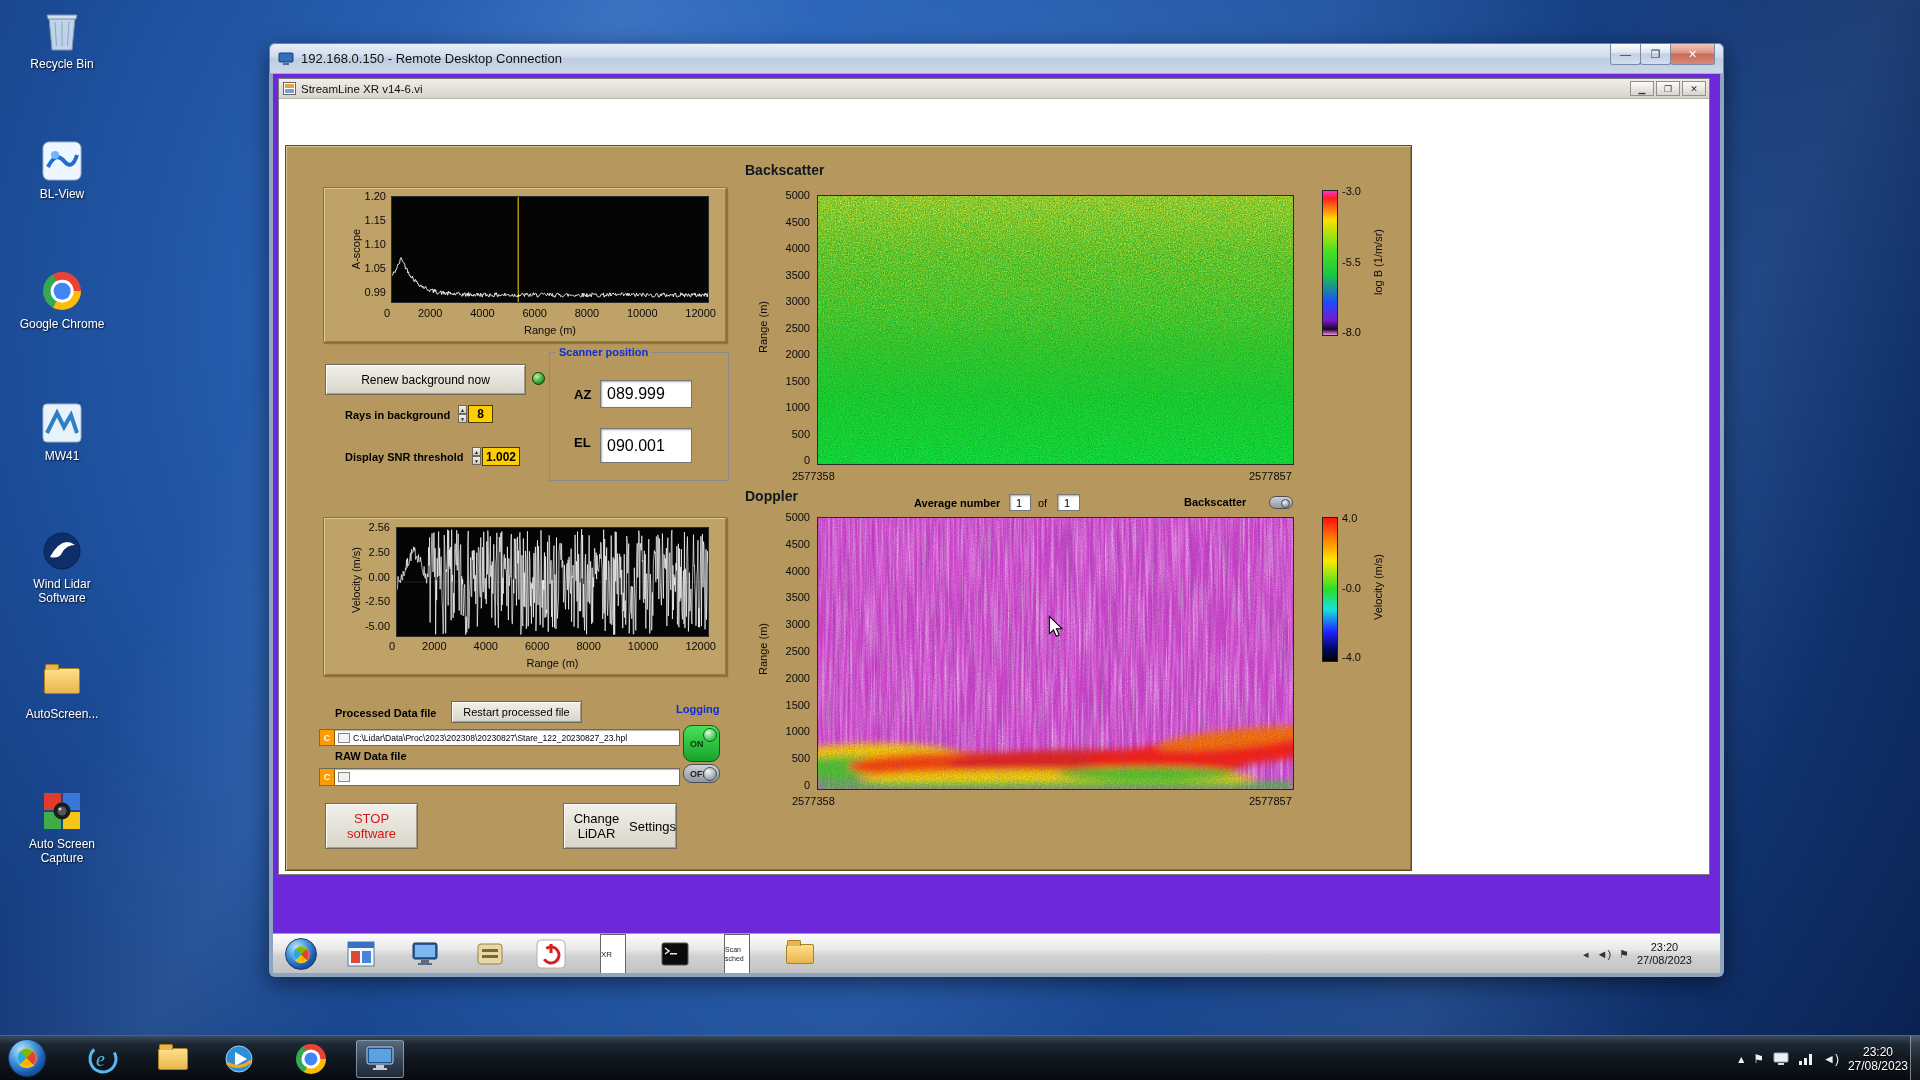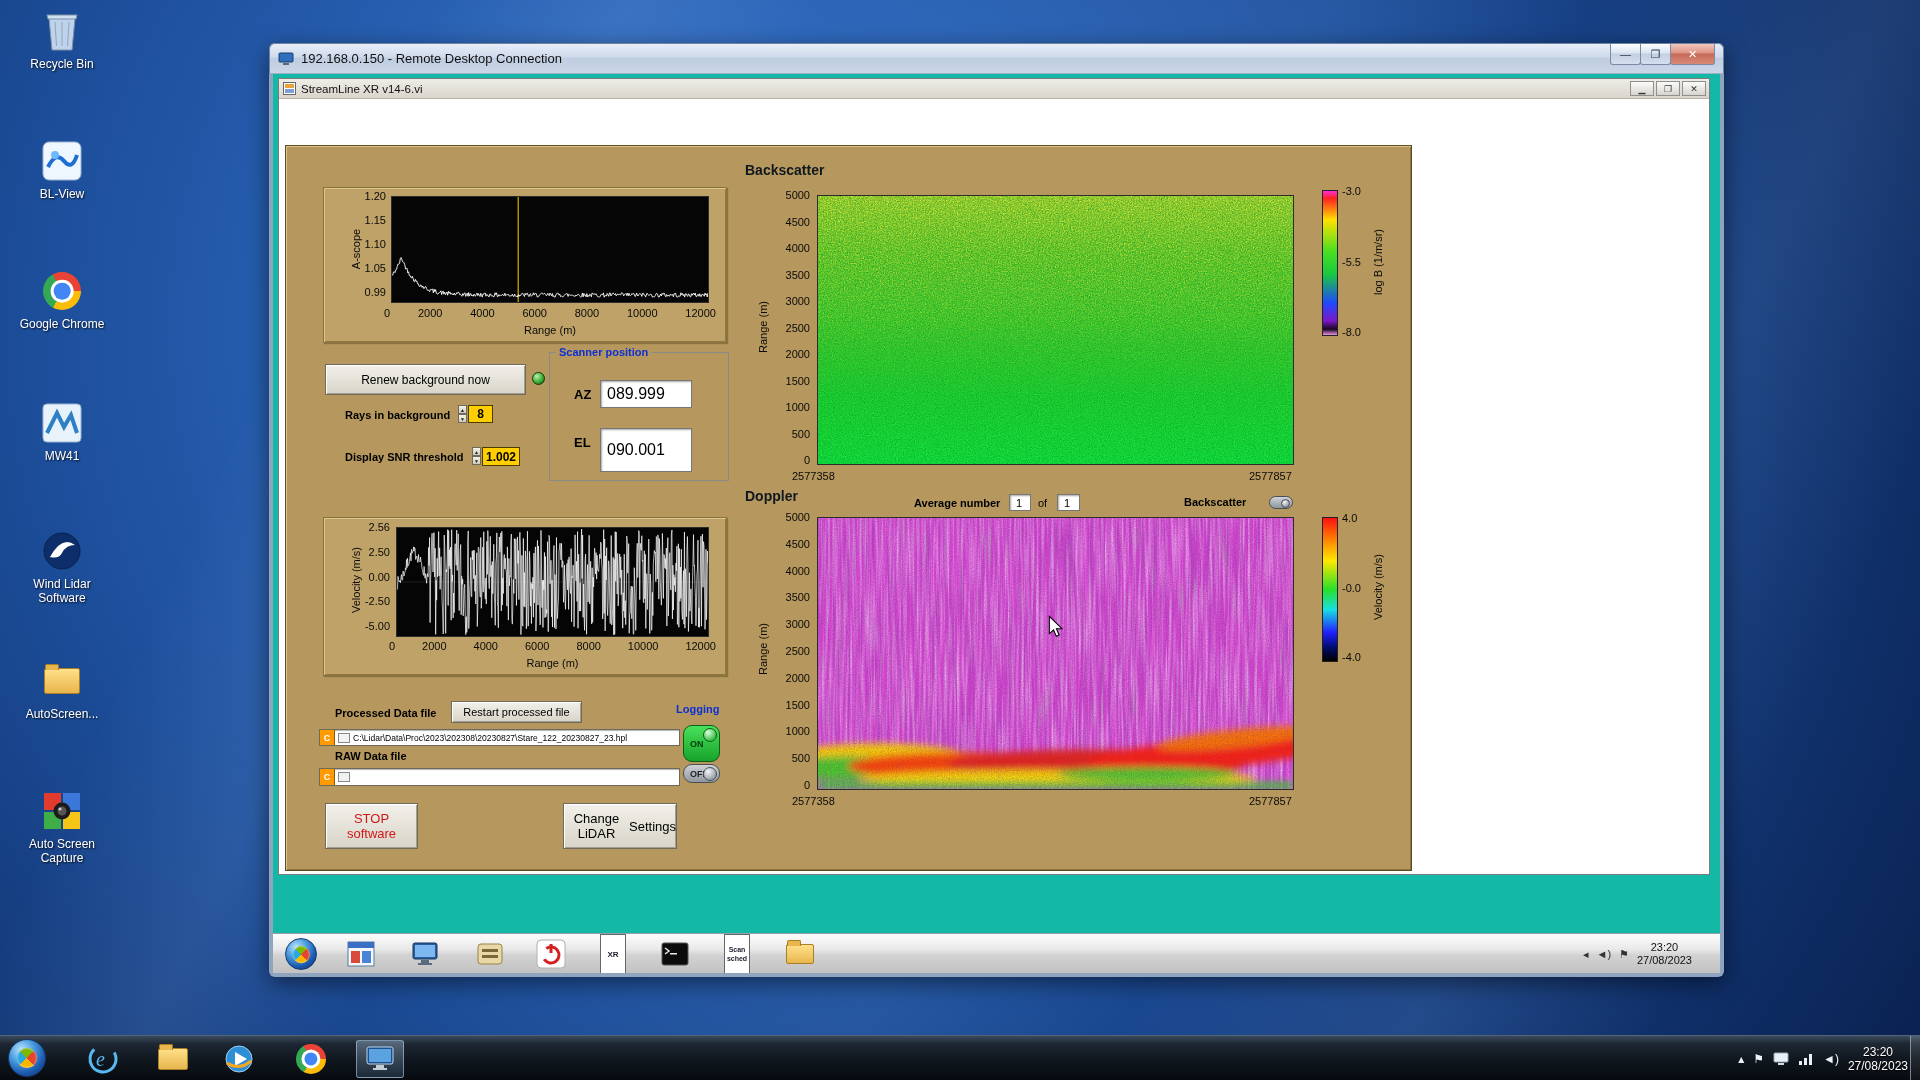--- a/index.html
+++ b/index.html
@@ -24,21 +24,21 @@
   .rdp-title { position:absolute; left:-4px; right:-4px; top:0; height:31px;
     border:1px solid #6f83a0; border-bottom:1px solid #9eb0c8; border-radius:6px 6px 0 0;
     background:linear-gradient(#e7eef8, #cfdaeb 45%, #bfcde2 50%, #cbd7e8);
     display:flex; align-items:center; padding:0 8px; }
   .rdp-title .t { font-size:13px; color:#111; margin-left:7px; }
   .winbtns { position:absolute; right:8px; top:0; height:21px; display:flex; }
   .winbtn { width:31px; height:21px; border:1px solid #7a8aa2; border-top:none; margin-left:-1px;
     background:linear-gradient(#fdfeff,#dbe4f0 45%,#c3d0e2 50%,#d4deee); display:flex; align-items:center; justify-content:center;
     font-size:11px; color:#27384f; border-radius:0 0 3px 3px; }
   .winbtn.close { width:45px; background:linear-gradient(#f2c7bd,#dd9384 45%,#c66a57 50%,#d88a77); color:#fff; }
-  .rdp-body { position:absolute; left:0; right:0; top:31px; bottom:0; background:#14b8a6; overflow:hidden; }
+  .rdp-body { position:absolute; left:0; right:0; top:31px; bottom:0; background:#6d28d9; overflow:hidden; }
 
   
   .app { position:absolute; left:5px; top:4px; width:1432px; height:797px; background:#ffffff; border:1px solid #7c7c7c; }
   .app-title { position:absolute; left:0; right:0; top:0; height:20px;
     background:linear-gradient(#efede8,#d9d5cc); border-bottom:1px solid #b8b4aa;
     display:flex; align-items:center; padding:0 4px; }
   .app-title .t { font-size:11.5px; color:#111; margin-left:5px; }
   .appbtn { width:24px; height:15px; border:1px solid #8f8f8f; margin-left:2px; background:linear-gradient(#fbfbf9,#d8d5cd);
     font-size:9px; color:#333; display:flex; align-items:center; justify-content:center; }
   .appbtns { position:absolute; right:3px; top:2px; display:flex; }
@@ -122,21 +122,21 @@
   .hicon.activebtn { background:linear-gradient(rgba(190,220,250,.35),rgba(90,130,170,.25)); border:1px solid rgba(200,225,255,.5); }
   .htray { position:absolute; right:12px; top:0; height:45px; display:flex; align-items:center; gap:9px; }
   .htray .g { color:#eaf2fa; font-size:12px; }
   .hclock { color:#fff; font-size:12px; line-height:14px; text-align:center; text-shadow:0 1px 1px #000; }
   .showdesk { position:absolute; right:0; top:0; width:10px; height:45px; border-left:1px solid rgba(180,200,220,.6);
     background:linear-gradient(rgba(255,255,255,.12),rgba(255,255,255,.03)); }
 
   
   .folder { width:30px; height:22px; background:linear-gradient(#ffe08a,#e8b64c); border:1px solid #a8únor; border:1px solid #a87f22; border-radius:2px; position:relative; }
   .folder:before { content:""; position:absolute; left:0; top:-5px; width:12px; height:5px; background:#e8b64c; border:1px solid #a87f22; border-bottom:none; border-radius:2px 2px 0 0; }
-  .mini-doc { background:#fff; border:1px solid #666; width:26px; height:41px; display:flex; flex-direction:column; align-items:center; justify-content:center; font-size:8px; font-weight:bold; color:#223; line-height:9px; }
+  .mini-doc { background:#fff; border:1px solid #666; width:26px; height:41px; display:flex; flex-direction:column; justify-content:center; font-size:8px; font-weight:normal; color:#223; line-height:9px; }
   .chrome-ic { border-radius:50%; background:conic-gradient(from -30deg, #ea4335 0 33%, #fbbc05 33% 66%, #34a853 66% 100%); position:relative; }
   .chrome-ic:after { content:""; position:absolute; left:50%; top:50%; width:44%; height:44%; transform:translate(-50%,-50%);
     background:#4285f4; border:12% solid #fff; border-radius:50%; box-shadow:0 0 0 3px #fff; }
   .cursor { position:absolute; z-index:99; }
 </style>
 </head>
 <body>
 
 <div class="screen">
 
@@ -278,21 +278,21 @@
               <div>▲</div>
               <div>▼</div>
             </div>
           <div class="yellow-field" style="left:196px;top:301px;width:38px;height:19px;">1.002</div>
 
           <div class="grp" style="left:263px;top:206px;width:180px;height:129px;">
             <div class="gtitle blue-lbl">Scanner position</div>
             <div class="blk-lbl" style="left:24px;top:34px;font-size:13px;">AZ</div>
             <div class="white-field" style="left:50px;top:27px;width:92px;height:28px;">089.999</div>
             <div class="blk-lbl" style="left:24px;top:82px;font-size:13px;">EL</div>
-            <div class="white-field" style="left:50px;top:75px;width:92px;height:44px;">090.001</div>
+            <div class="white-field" style="left:50px;top:75px;width:92px;height:35px;">090.001</div>
           </div>
 
           <div class="sec-title" style="left:459px;top:16px;">Backscatter</div>
           <div class="rot" style="left:446px;top:175px;width:62px;text-align:center;">Range (m)</div>
           <div class="tick-col" style="left:490px;top:44px;width:34px;height:276px;">
               <span>5000</span>
               <span>4500</span>
               <span>4000</span>
               <span>3500</span>
               <span>3000</span>

